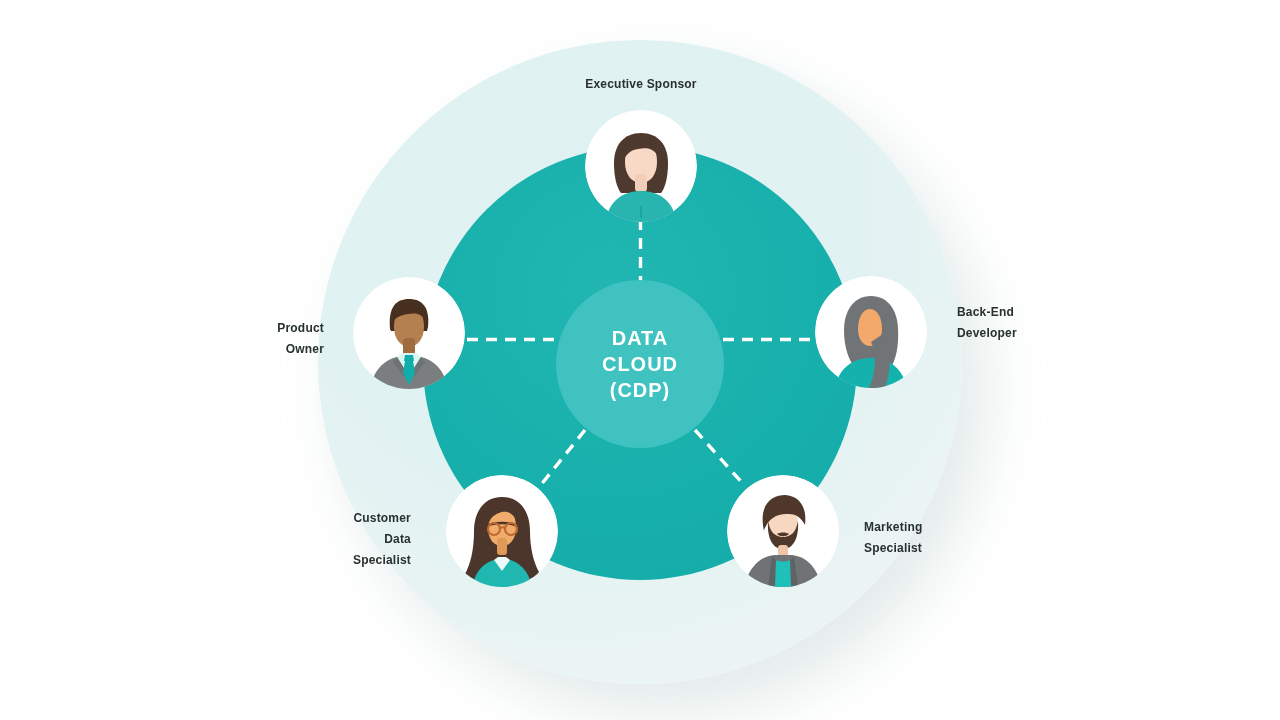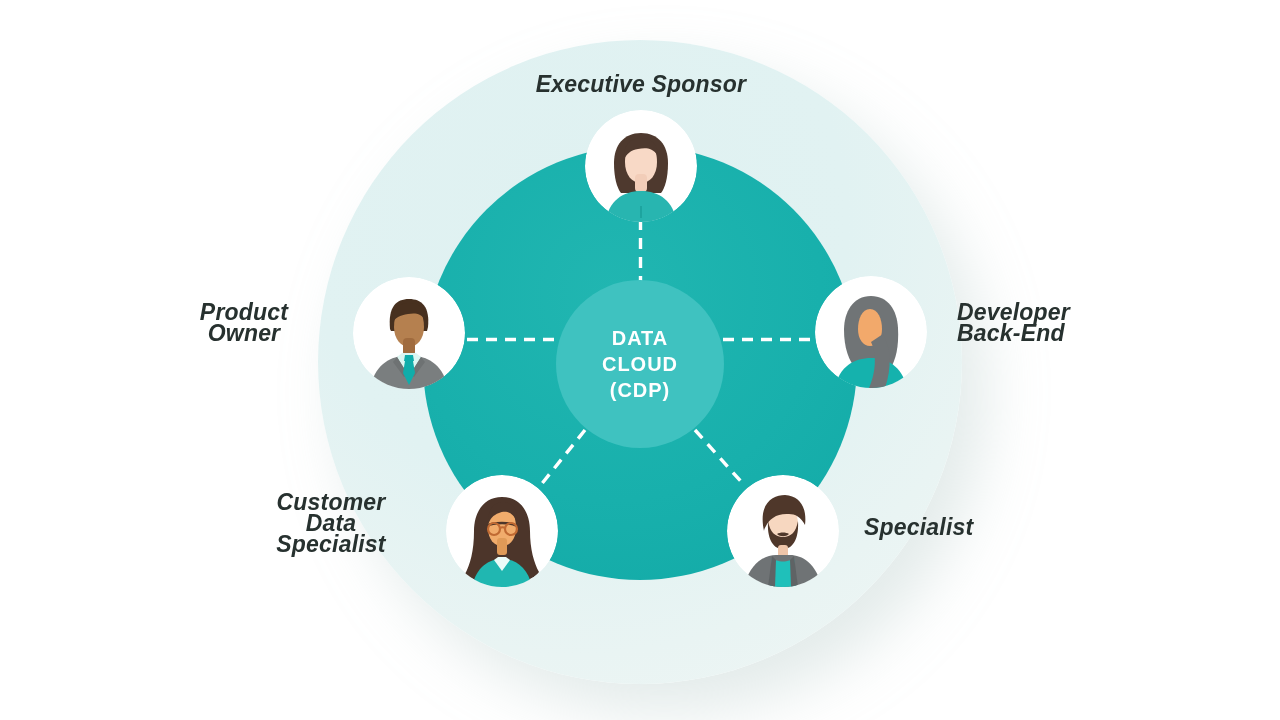--- a/index.html
+++ b/index.html
@@ -29,25 +29,25 @@
     background:var(--hub-teal);
     display:flex;flex-direction:column;align-items:center;justify-content:center;text-align:center;}
   .hub-line{display:block;color:#fff;font-weight:bold;font-size:20px;line-height:26px;letter-spacing:1px;}
 
   .connectors{position:absolute;left:0;top:0;width:1280px;height:720px;pointer-events:none;}
   .connectors line{stroke:var(--connector-white);stroke-width:3.4;stroke-dasharray:11 8;}
 
   .avatar{position:absolute;width:112px;height:112px;border-radius:50%;}
   .avatar svg{display:block;width:112px;height:112px;}
 
-  .role-label{position:absolute;font-weight:bold;font-size:23px;line-height:21px;
-    color:var(--label-dark);letter-spacing:0.2px;font-style:italic;}
+  .role-label{position:absolute;font-weight:bold;font-size:12px;line-height:21px;
+    color:var(--label-dark);letter-spacing:0.2px;}
   .role-label .line{display:block;}
   .align-center{text-align:center;}
-  .align-right{text-align:center;}
+  .align-right{text-align:right;margin-top:16px;}
   .align-left{text-align:left;}
 
   .label-executive{left:461px;top:74px;width:360px;}
   .label-product-owner{left:164px;top:302px;width:160px;}
   .label-backend{left:957px;top:302px;width:180px;}
   .label-customer-data{left:251px;top:492px;width:160px;}
   .label-marketing{left:864px;top:517px;width:180px;}
 
   .avatar-executive{left:585px;top:110px;}
   .avatar-product-owner{left:353px;top:277px;}
@@ -136,22 +136,22 @@
       <g clip-path="url(#clipC)">
         <circle cx="56" cy="56" r="56" fill="#ffffff"></circle>
         <path d="M56 20 C38 20 29 36 29 54 C29 72 34 85 41 93 L75 93 C81 84 84 70 83 52 C82 34 73 20 56 20 Z" fill="#707476"></path>
         <path d="M55 33 C47 33 43 43 43 53 C43 63 48 70 55 70 C62 70 67 63 67 53 C67 43 63 33 55 33 Z" fill="#F2A96B"></path>
         <path d="M20 112 C24 90 40 82 56 82 C72 82 87 90 92 112 Z" fill="#15B2AD"></path>
         <path d="M68 58 C76 72 77 92 70 112 L54 112 C62 94 61 76 56 66 Z" fill="#707476"></path>
       </g>
     </svg>
   </div>
   <div class="role-label align-left label-backend">
+    <span class="line">Back-End</span>
     <span class="line">Developer</span>
-    <span class="line">Back-End</span>
   </div>
 
   <div class="avatar avatar-customer-data">
     <svg viewBox="0 0 112 112">
       <defs>
           <clipPath id="clipD">
             <circle cx="56" cy="56" r="56"></circle>
           </clipPath>
         </defs>
       <g clip-path="url(#clipD)">
@@ -192,16 +192,17 @@
         <path d="M50 59 C53 57 59 57 62 59 C59 62 53 62 50 59 Z" fill="#4F372A"></path>
         <rect x="51" y="70" width="10" height="16" rx="3" fill="#EFC5A9"></rect>
         <path d="M17 112 C23 88 37 80 49 80 L63 80 C75 80 89 88 95 112 Z" fill="#6F7375"></path>
         <path d="M45 82 C49 88 63 88 67 82 L69 112 L43 112 Z" fill="#1FC0BA"></path>
         <path d="M45 81 L41 112 L48 112 L49 85 Z" fill="#5F6365"></path>
         <path d="M67 81 L71 112 L64 112 L63 85 Z" fill="#5F6365"></path>
       </g>
     </svg>
   </div>
   <div class="role-label align-left label-marketing">
+    <span class="line">Marketing</span>
     <span class="line">Specialist</span>
   </div>
 
 </div>
 
 </body></html>

